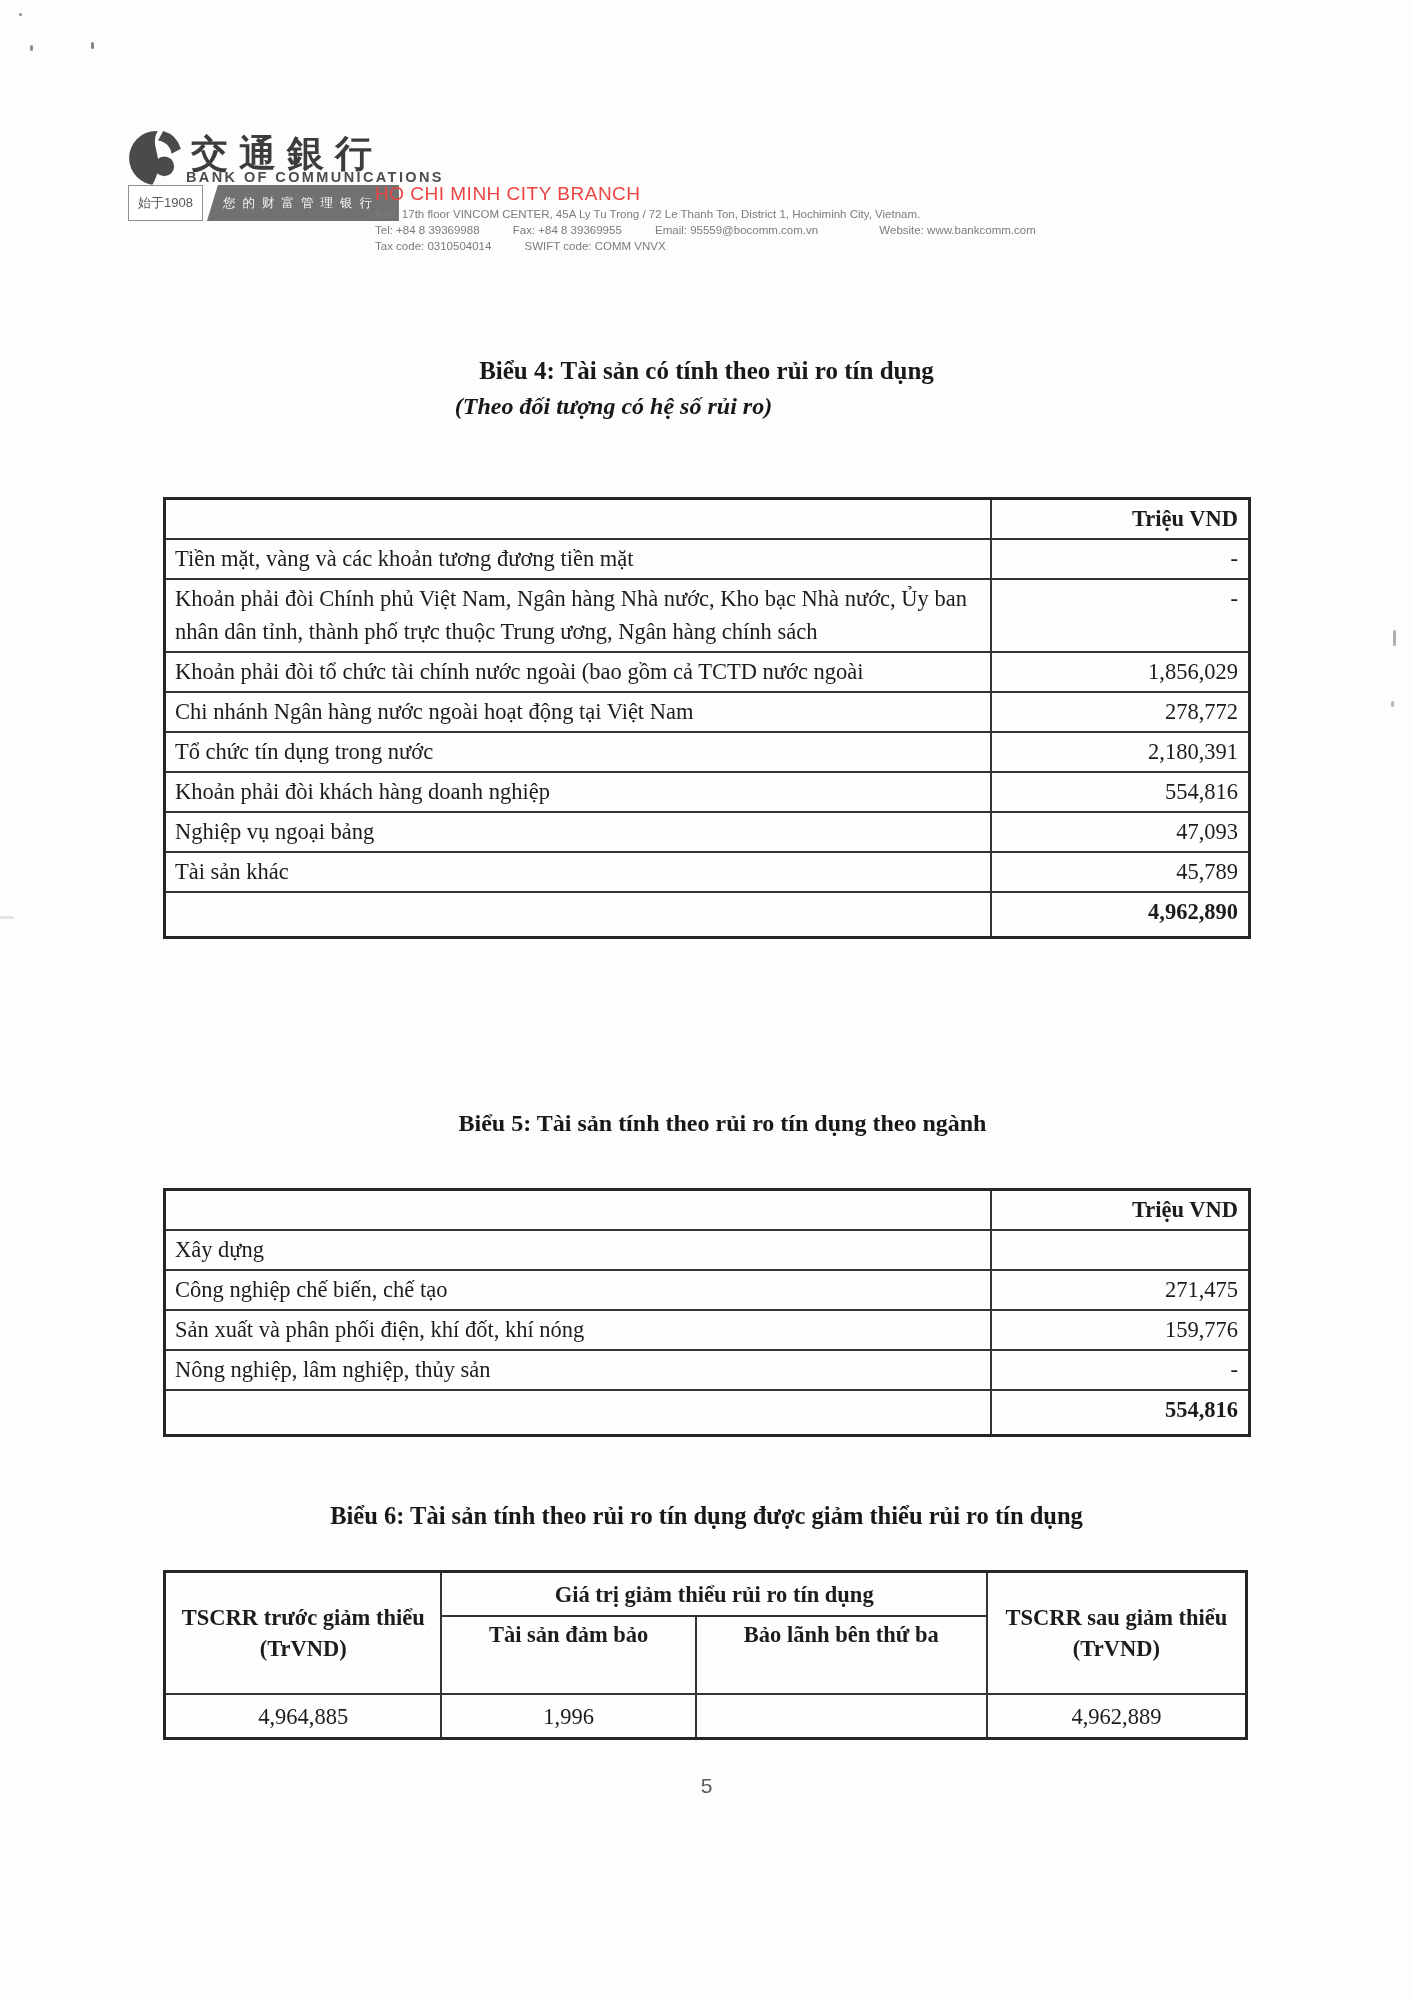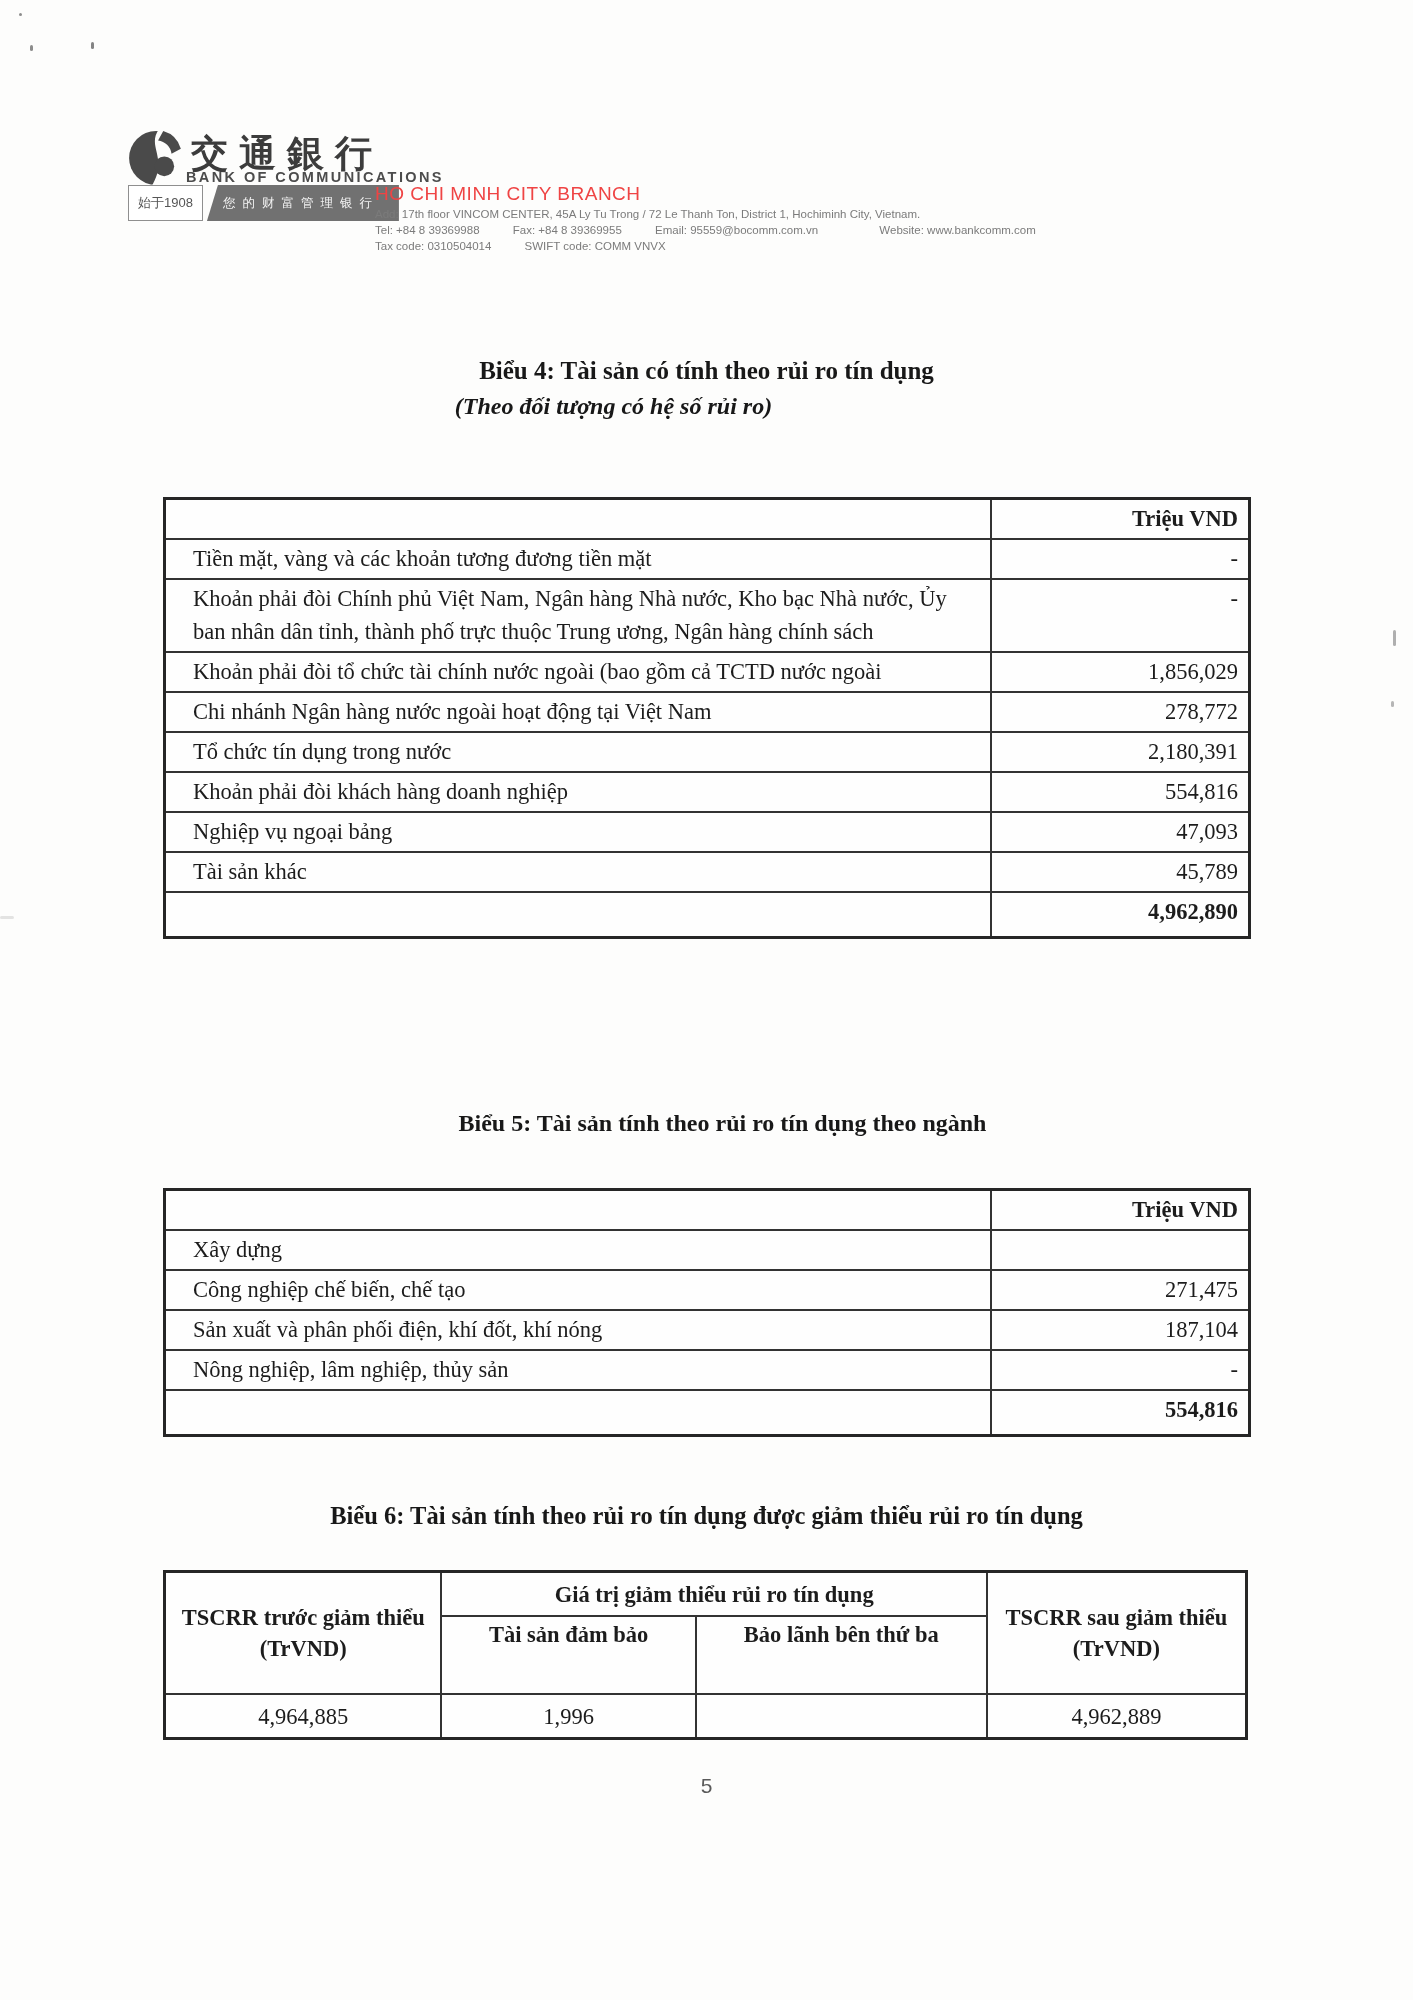--- a/index.html
+++ b/index.html
@@ -67,21 +67,21 @@
   .title-6   { left:0;    top:1502px; font-size:24.5px; }
 
   
   table.tbl {
     position:absolute; left:163px; width:1088px;
     border-collapse:collapse; table-layout:fixed;
     font-size:22.5px; color:#1c1c1c; background:#fefefe;
     border:3px solid #262626;
   }
   table.tbl td {
-    border:2px solid #333; padding:2px 10px 3px 27px;
+    border:2px solid #333; padding:2px 10px 3px 9px;
     line-height:33px; vertical-align:top; overflow:hidden;
   }
   .tbl-4 { top:497px; }
   .tbl-5 { top:1188px; }
   td.val  { text-align:right; }
   td.unit { text-align:right; font-weight:bold; }
   tr.total-row td { font-weight:bold; }
   tr.total-row td.lbl { height:38px; }
 
   table.tbl-6 {
@@ -208,21 +208,21 @@
     <tr>
       <td class="lbl">Xây dựng</td>
       <td class="val"></td>
     </tr>
     <tr>
       <td class="lbl">Công nghiệp chế biến, chế tạo</td>
       <td class="val">271,475</td>
     </tr>
     <tr>
       <td class="lbl">Sản xuất và phân phối điện, khí đốt, khí nóng</td>
-      <td class="val">187,104</td>
+      <td class="val">159,776</td>
     </tr>
     <tr>
       <td class="lbl">Nông nghiệp, lâm nghiệp, thủy sản</td>
       <td class="val">-</td>
     </tr>
     <tr class="total-row">
       <td class="lbl"></td>
       <td class="val">554,816</td>
     </tr>
   </tbody>

